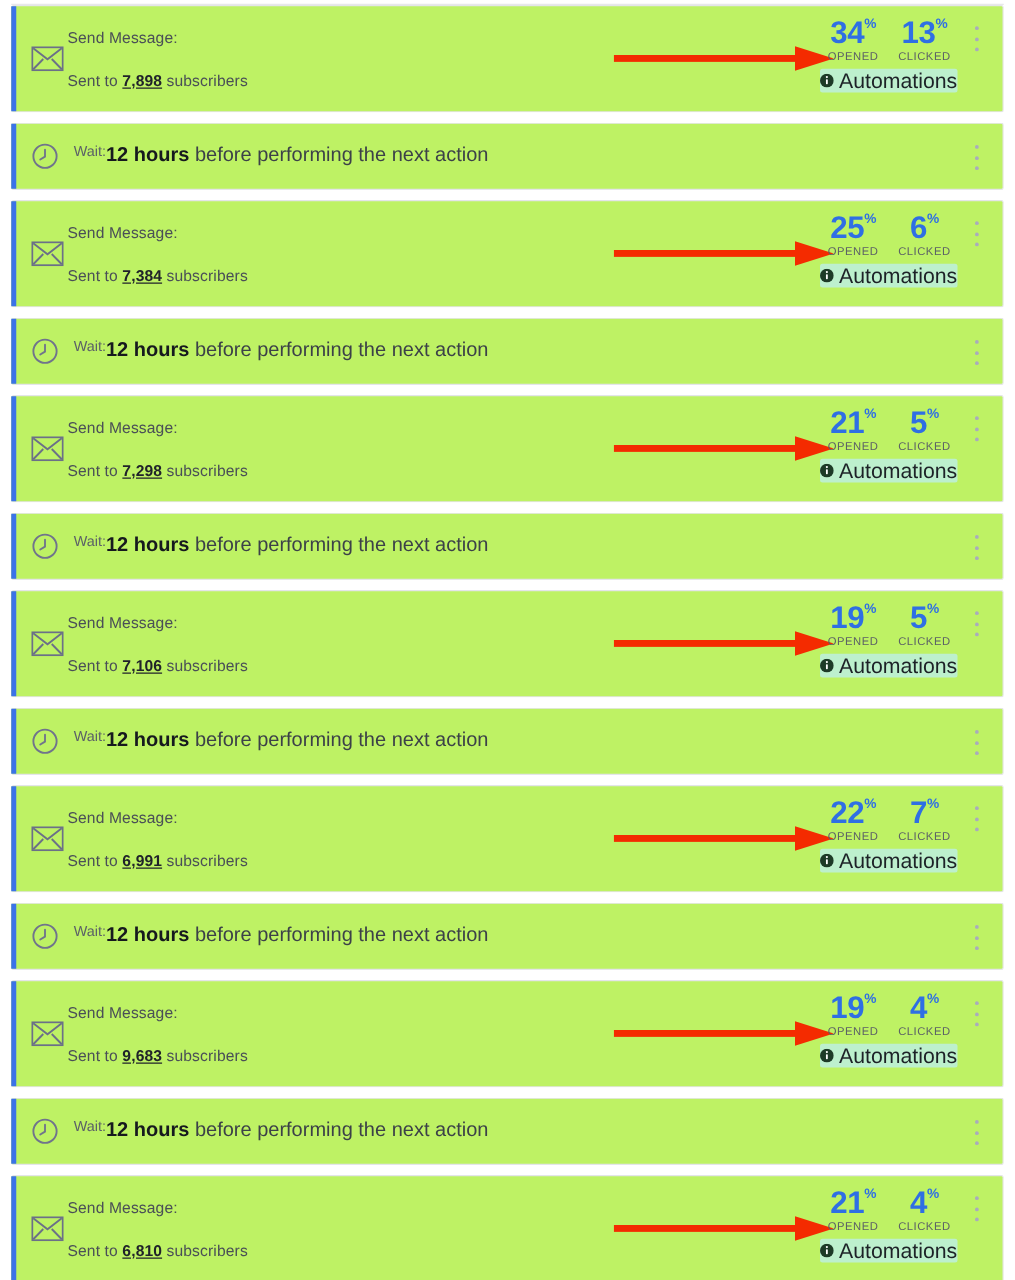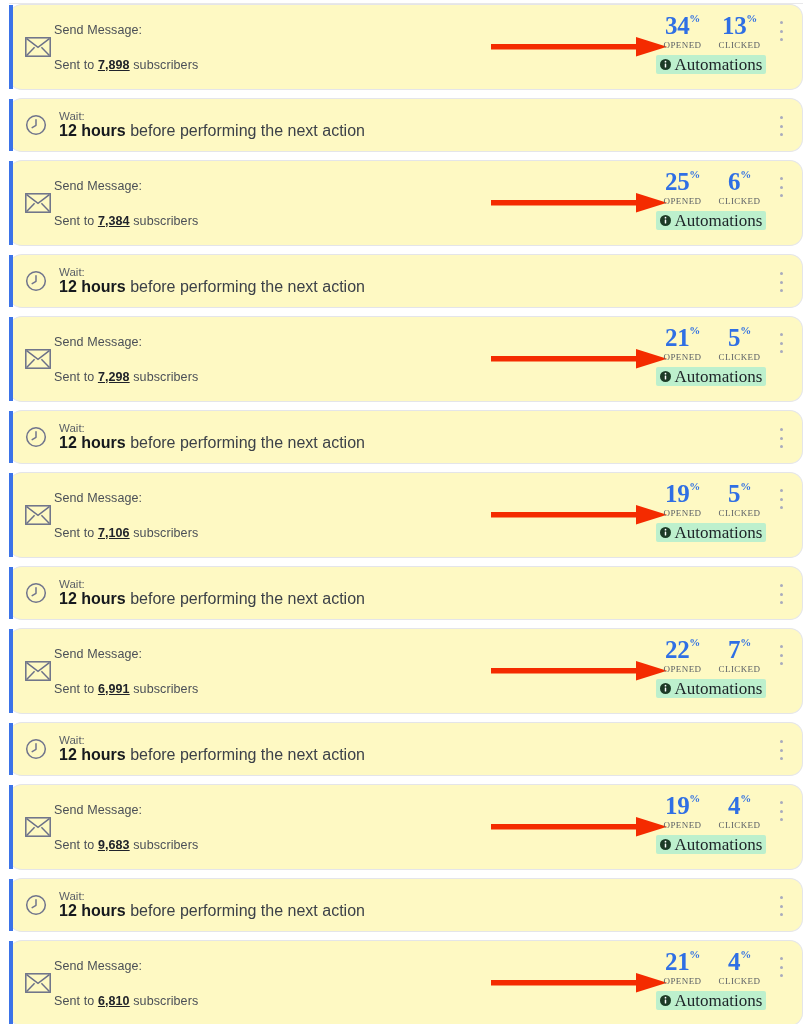--- a/index.html
+++ b/index.html
@@ -26,24 +26,24 @@
     margin: 3px 0 0 0;
   }
 
   .flow-list {
     display: block;
   }
 
   
   .card {
     position: relative;
-    background: #fef9c3;
+    background: #bef264;
     border: 1px solid #e4e5e9;
     border-left: none;
-    border-radius: 13px;
+    border-radius: 2px;
     margin-bottom: 8px;
     overflow: visible;
     box-shadow: 0 0 0 0 rgba(0,0,0,0);
   }
   .accent-bar {
     position: absolute;
     left: 0; top: 0; bottom: 0;
     width: 4px;
     background: #3b73e8;
   }
@@ -96,21 +96,20 @@
   }
   .arrow svg { display: block; }
 
   
   .stats {
     position: absolute;
     right: 36px;
     top: 8px;
     width: 110px;
     text-align: center;
-    font-family: Liberation Serif, serif;
   }
   .stat-row {
     display: flex;
     justify-content: center;
     align-items: flex-start;
     gap: 9px;
   }
   .stat {
     width: 48px;
     text-align: center;
@@ -189,21 +188,21 @@
     display: flex;
     align-items: center;
     padding-left: 16px;
   }
   .clock-icon {
     width: 22px; height: 22px;
     flex: 0 0 auto;
     margin-right: 12px;
   }
   .clock-icon svg { display: block; }
-  .wait-text { display: flex; flex-direction: column; gap: 0; }
+  .wait-text { display: flex; gap: 0; }
   .wait-title { font-size: 11.5px; color: #5a5f67; }
   .wait-desc { font-size: 16px; color: #3c4148; }
   .wait-desc b { color: #16191e; font-weight: 700; }
 
   .card.wait .kebab { top: 17px; right: 14px; }
 </style>
 </head>
 <body>
 
 <div id="page">

